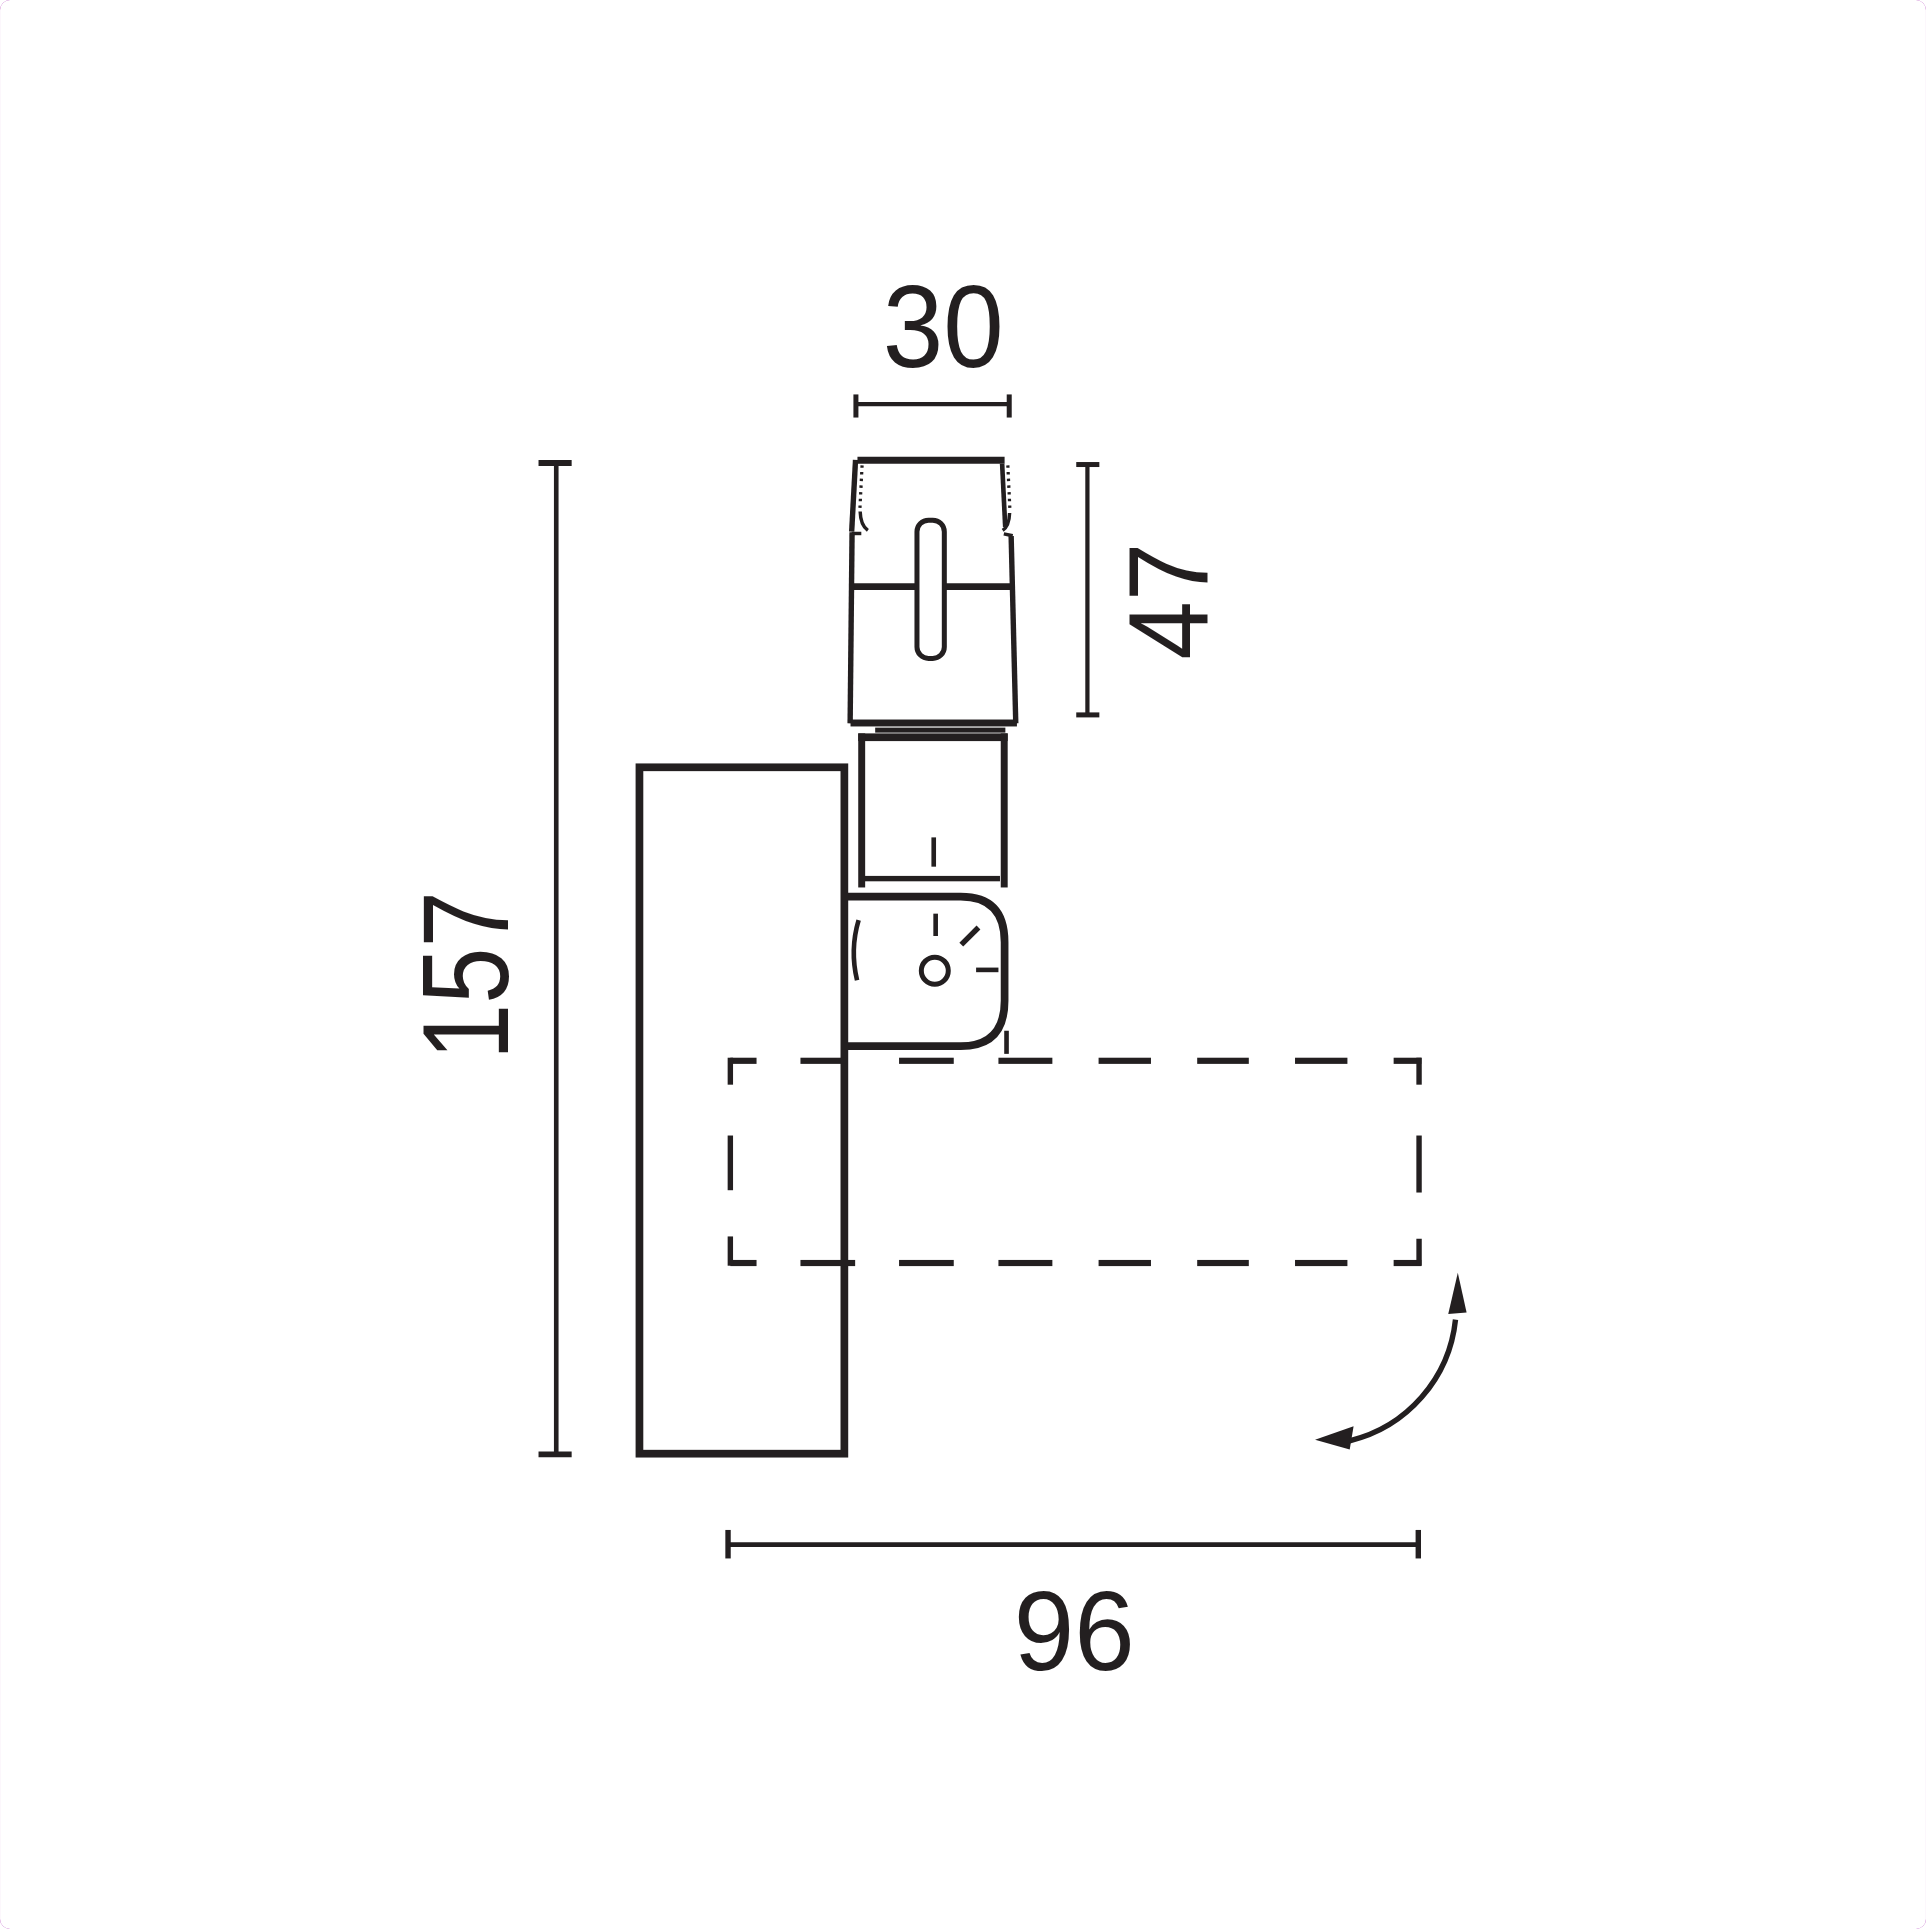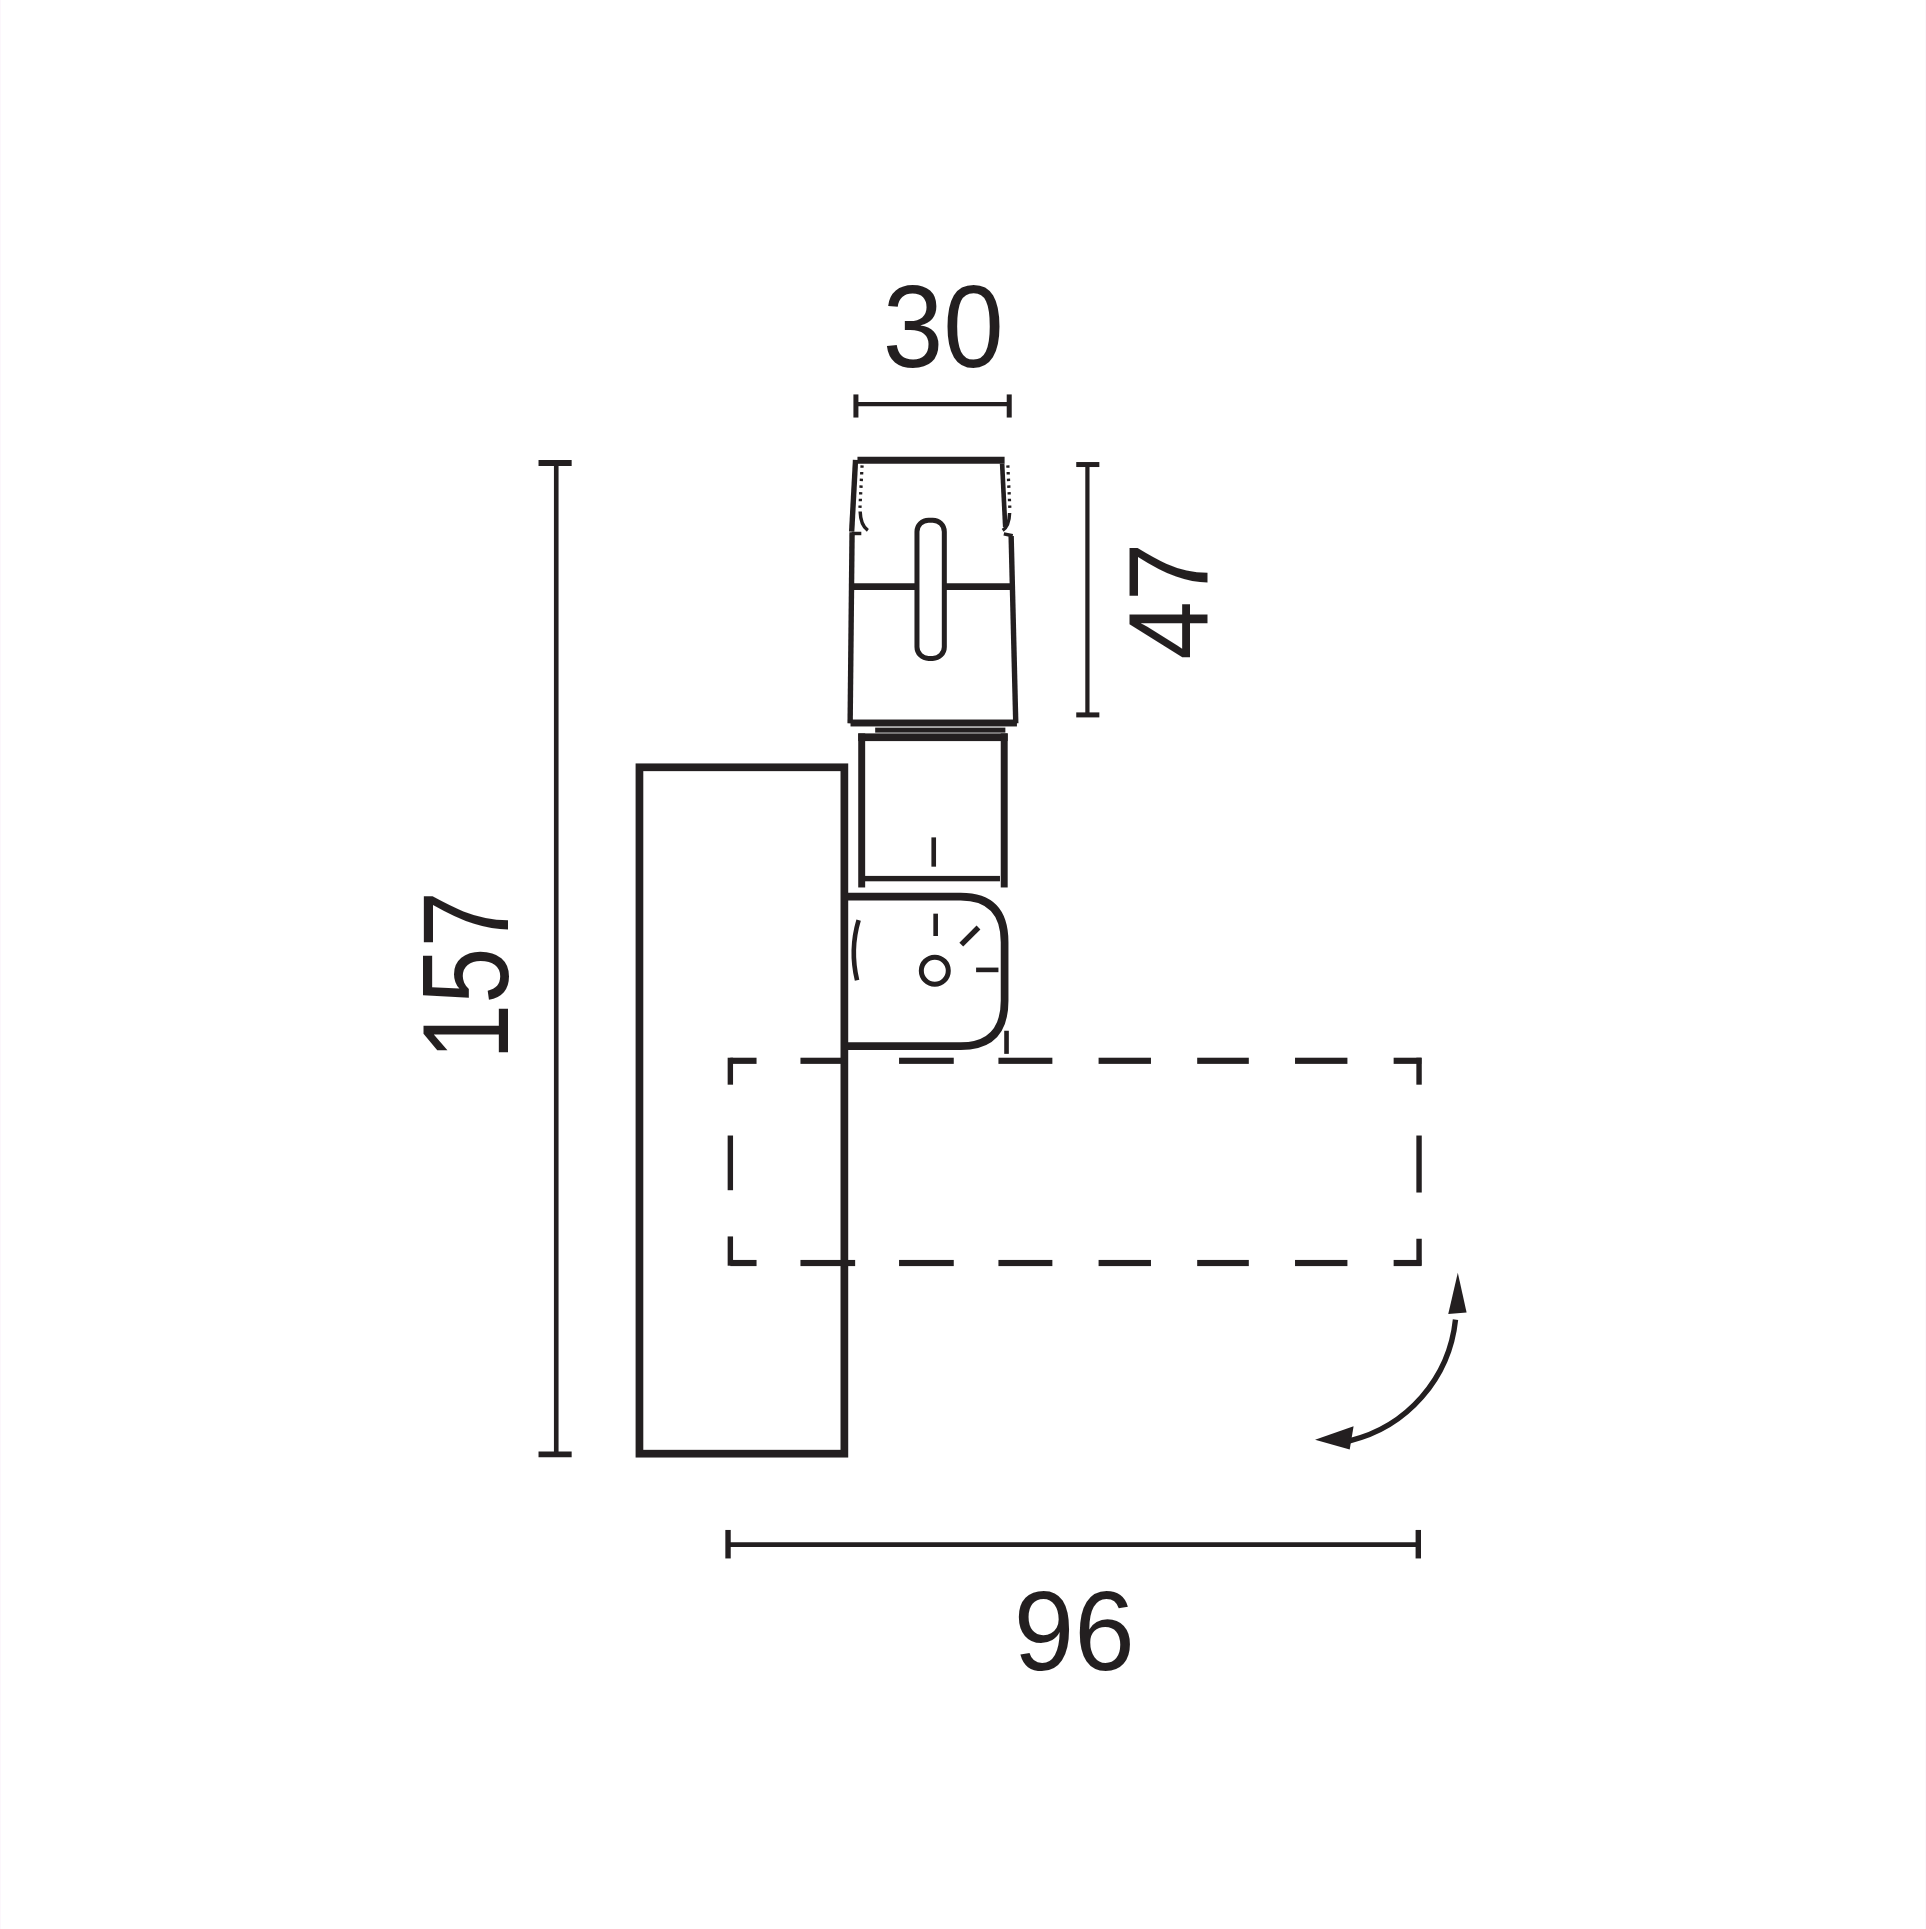--- a/index.html
+++ b/index.html
@@ -1,16 +1,16 @@
 <!DOCTYPE html>
 <html style="font-size:12.3px"><head>
 <meta charset="utf-8">
 <style>
   html,body{margin:0;padding:0;background:#ffffff;}
-  #page{width:1926px;height:1929px;position:relative;background:#a21caf;overflow:hidden;}
+  #page{width:1926px;height:1929px;position:relative;background:#a21caf;overflow:hidden;border-radius:10px;}
   svg{display:block;}
   text{font-family:"Liberation Sans", sans-serif;fill:#231f20;}
 </style>
 </head>
 <body>
 
 <div id="page">
 <svg width="1926" height="1929" viewBox="0 0 2500 2504">
 
   <rect x="0" y="0" width="2500" height="2504" fill="#ffffff"></rect>

